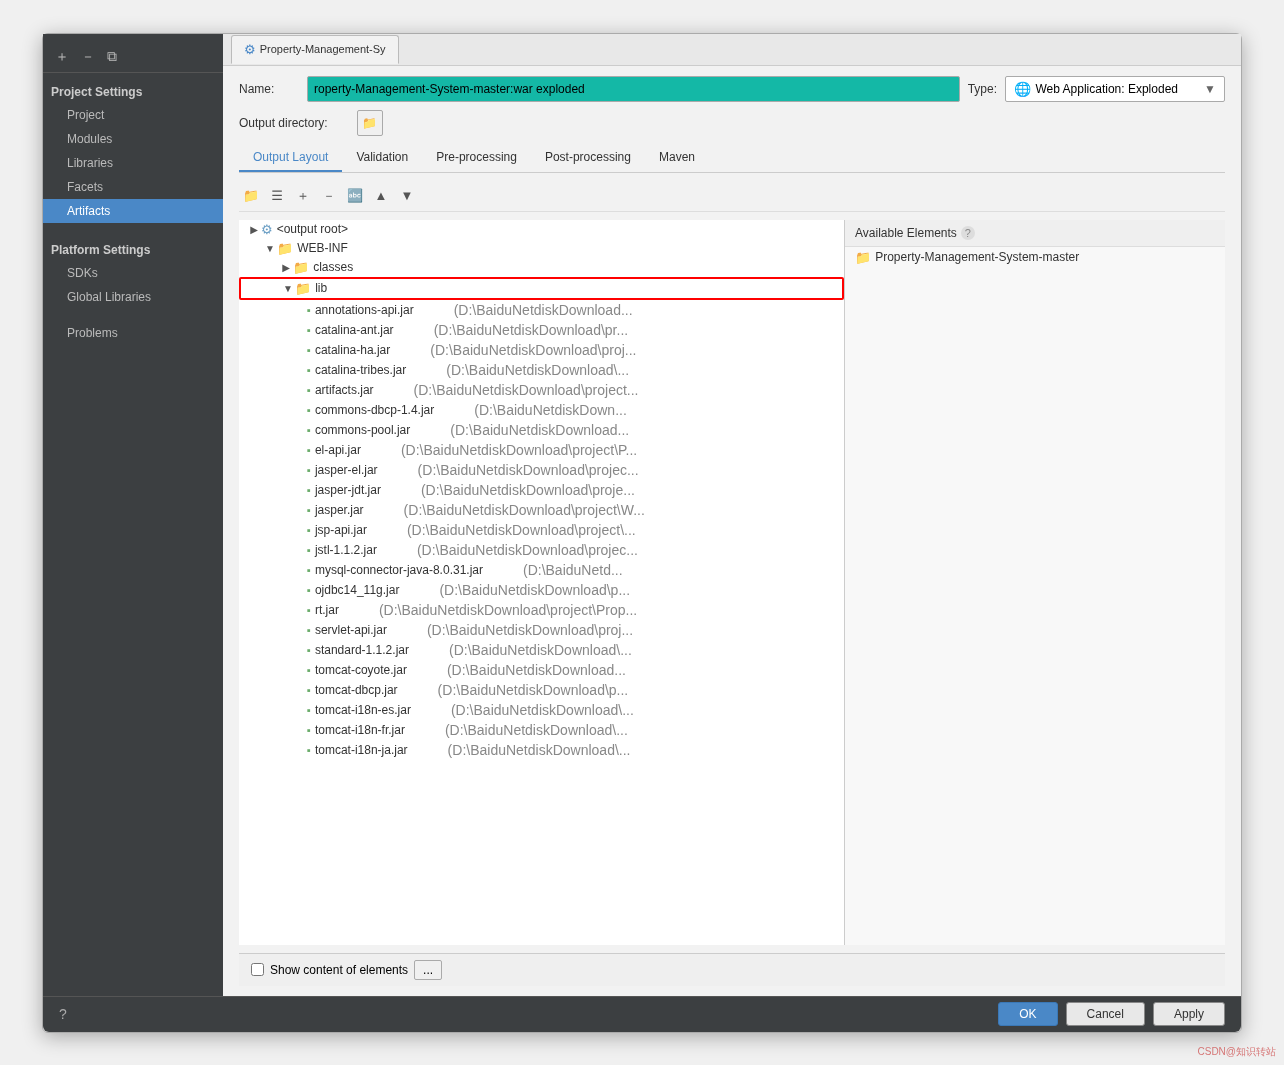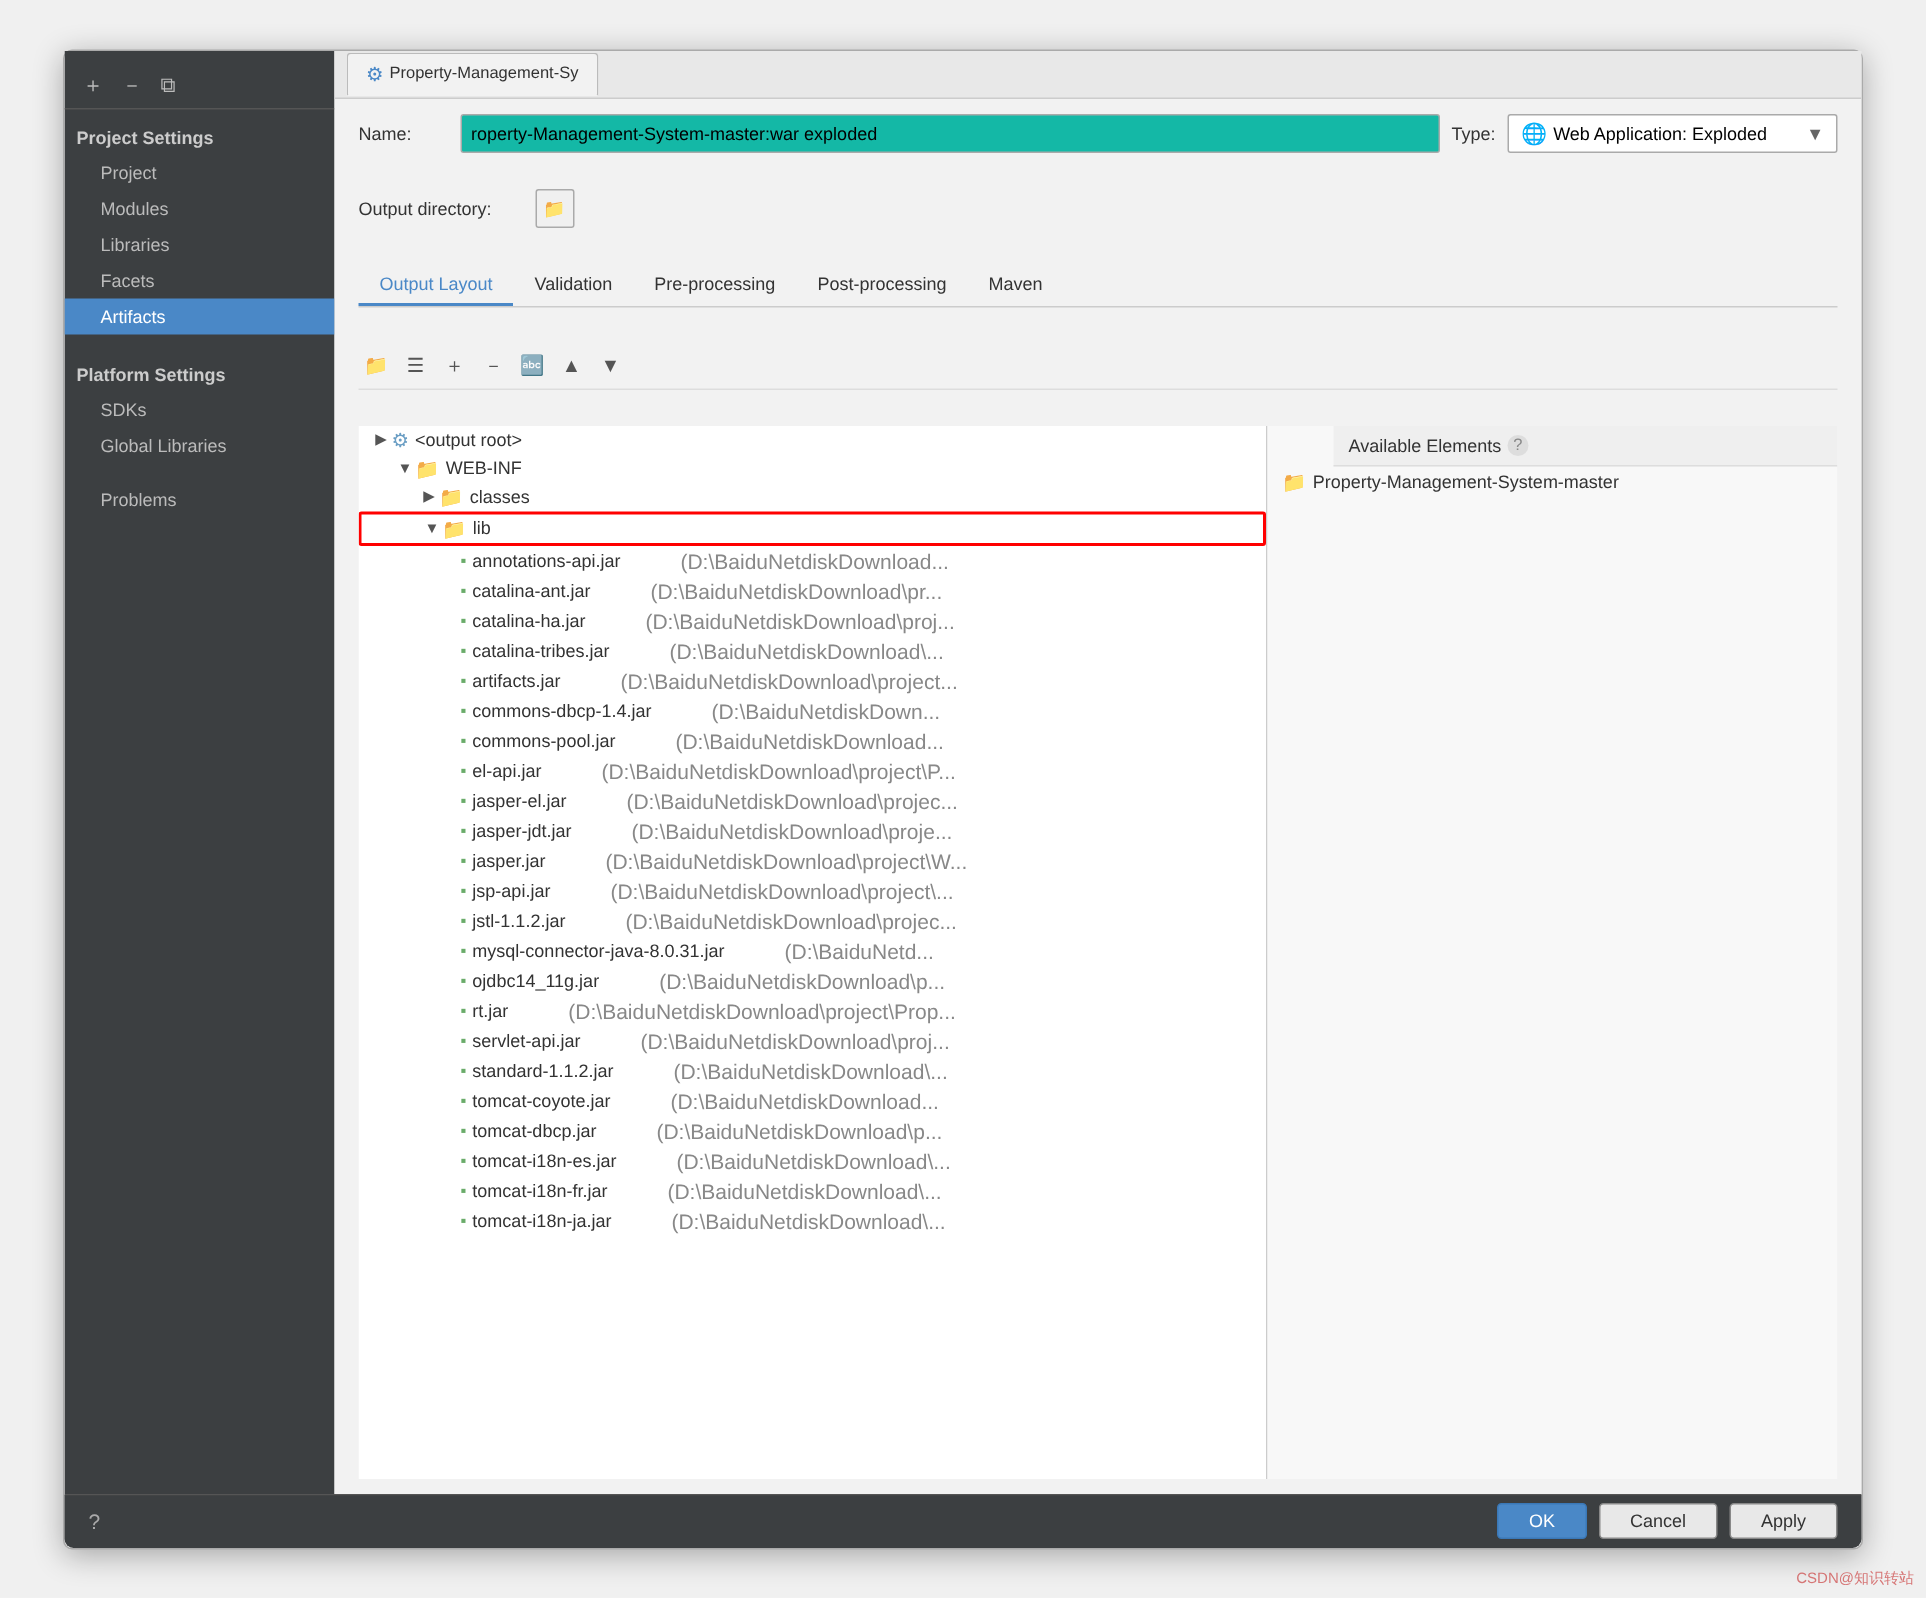--- a/index.html
+++ b/index.html
@@ -148,21 +148,21 @@
     .artifact-tab.active {
       background: #f2f2f2;
       border-bottom: 1px solid #f2f2f2;
     }
     
     .content-main {
       flex: 1;
       padding: 10px 16px;
       display: flex;
       flex-direction: column;
-      gap: 24px;
+      gap: 8px;
       overflow: hidden;
     }
     
     .field-row {
       display: flex;
       align-items: center;
       gap: 8px;
     }
     
     .field-label {
@@ -310,21 +310,20 @@
     
     .right-pane-header {
       padding: 6px 10px;
       font-size: 12px;
       color: #333;
       display: flex;
       align-items: center;
       gap: 4px;
       border-bottom: 1px solid #ddd;
       background: #efefef;
-      margin-left: 44px;
     }
     
     .tree-item {
       display: flex;
       align-items: center;
       padding: 2px 8px;
       font-size: 12px;
       color: #333;
       cursor: pointer;
       white-space: nowrap;
@@ -717,20 +716,25 @@
               <span>Available Elements</span>
               <span style="color:#888; font-size:11px; background:#ddd; border-radius:50%; width:14px; height:14px; display:inline-flex; align-items:center; justify-content:center; cursor:pointer;">?</span>
             </div>
             <div class="right-pane-item">
               <span class="folder-icon">📁</span>
               <span>Property-Management-System-master</span>
             </div>
           </div>
         </div>
 
+        <div class="bottom-toolbar">
+          <input type="checkbox" style="">
+          <label>Show content of elements</label>
+          <button style="border:1px solid #aaa; background:#f0f0f0; padding:2px 8px; border-radius:2px; cursor:pointer; font-size:12px;">...</button>
+        </div>
       </div>
     </div>
   </div>
 
   <div class="footer-bar">
     <span class="help-icon">?</span>
     <div class="footer-btn-group">
       <button class="footer-btn primary">OK</button>
       <button class="footer-btn">Cancel</button>
       <button class="footer-btn">Apply</button>

